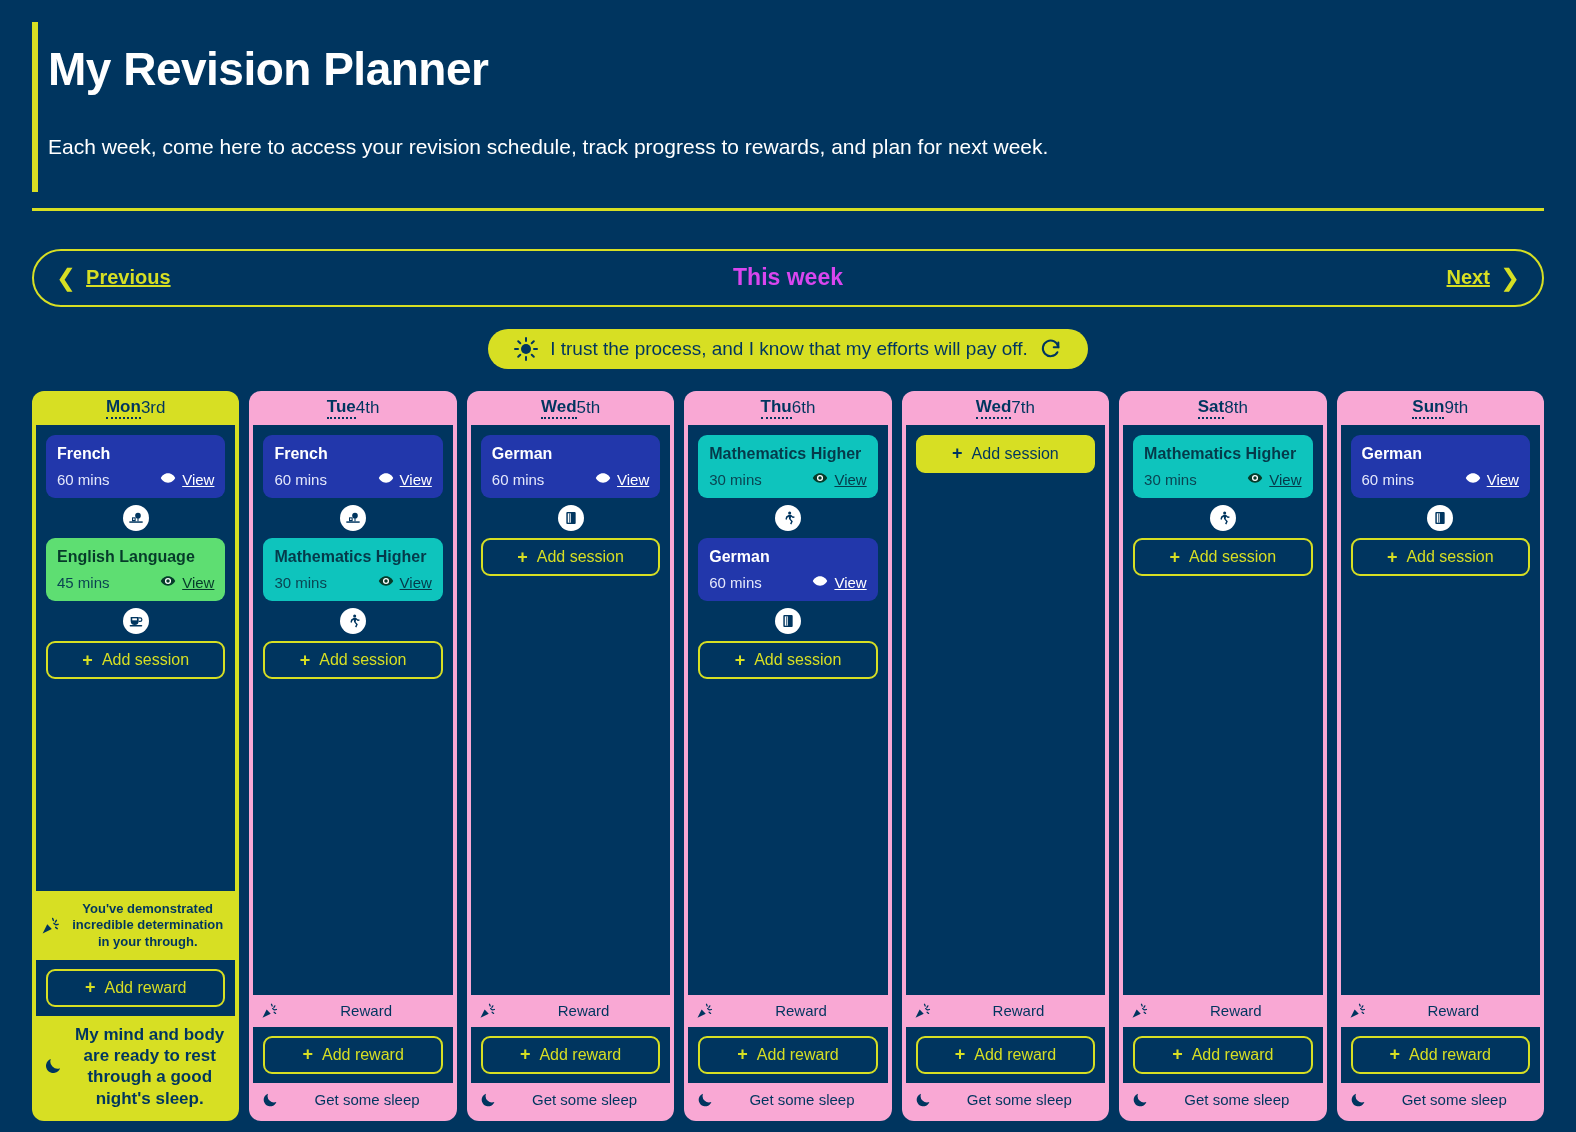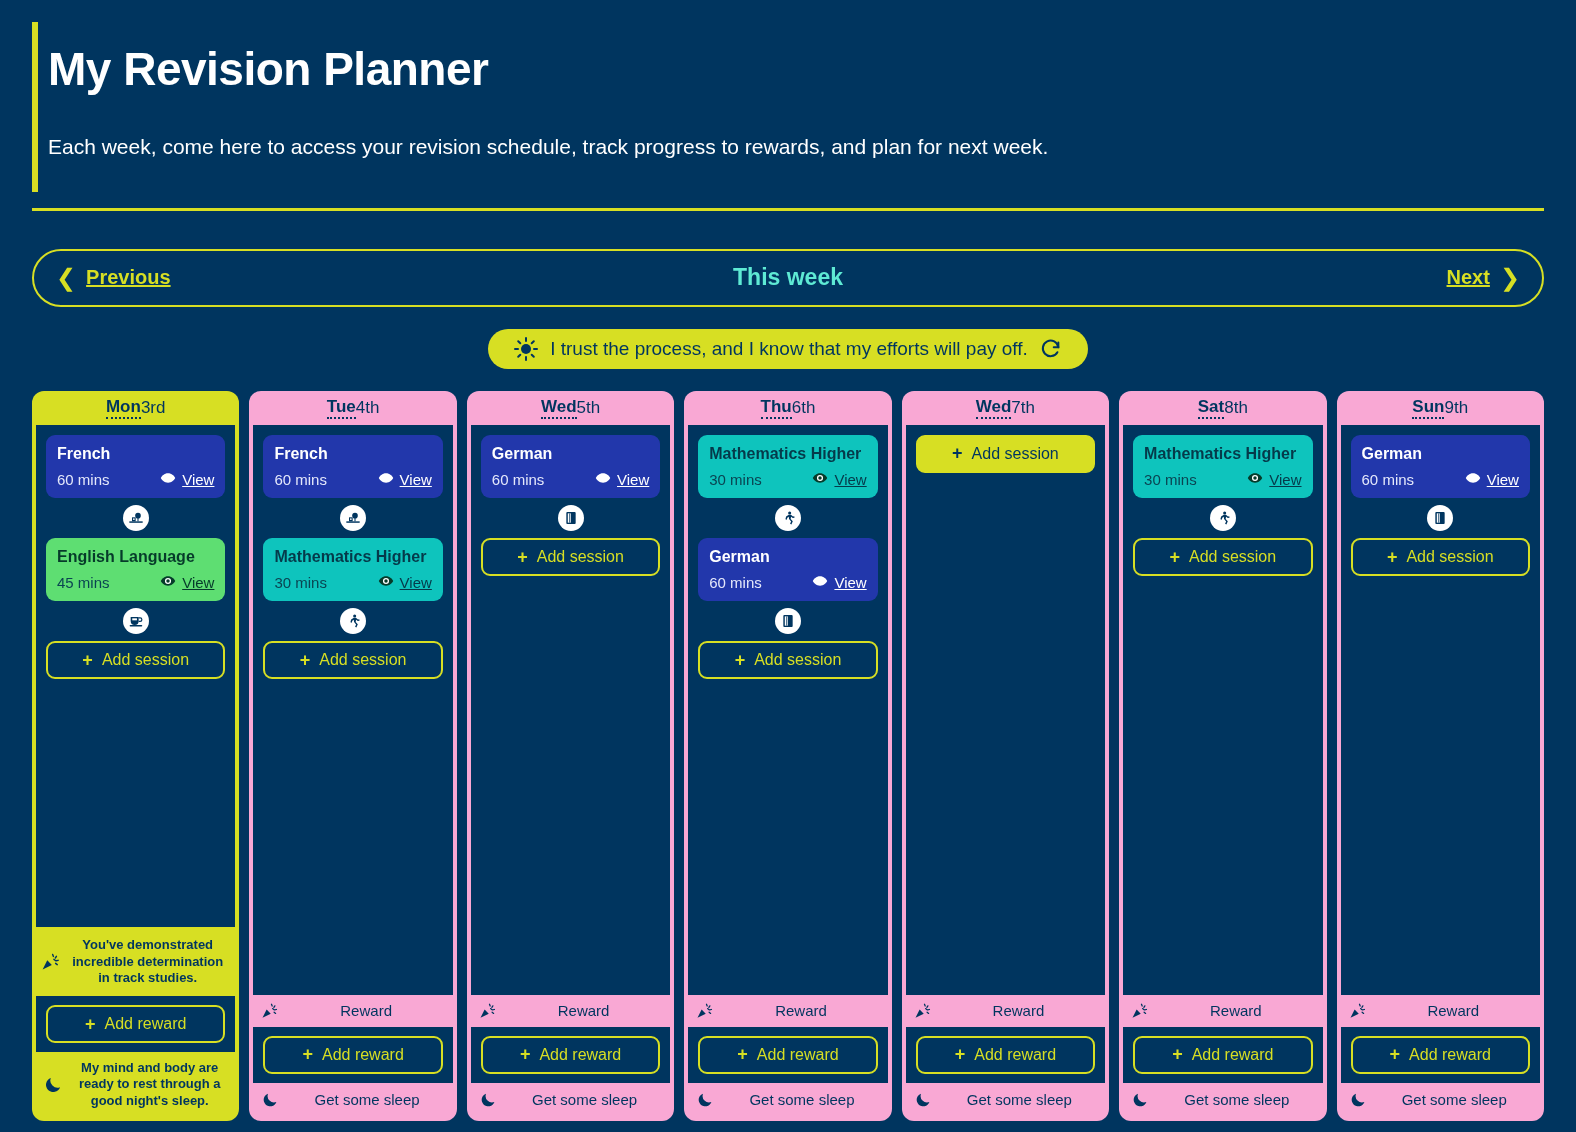--- a/index.html
+++ b/index.html
@@ -40,21 +40,21 @@
   }
   .weeknav .nav-link {
     display: flex; align-items: center; gap: 10px;
     color: #d7df23; font-size: 20px; font-weight: bold;
     text-decoration: none; cursor: pointer;
   }
   .weeknav .nav-link .lbl { text-decoration: underline; }
   .weeknav .chev { font-size: 24px; line-height: 1; font-weight: normal; }
   .weeknav .week-title {
     position: absolute; left: 0; right: 0; text-align: center;
-    color: #5eead4; font-size: 23px; font-weight: bold; pointer-events: none;
+    color: #d946ef; font-size: 23px; font-weight: bold; pointer-events: none;
   }
   .weeknav .spacer { flex: 1; }
 
   
   .affirm-wrap { display: flex; justify-content: center; margin-top: 22px; }
   .affirm {
     background: #d7df23; color: #00355f;
     border-radius: 26px; height: 40px;
     display: flex; align-items: center; gap: 12px;
     padding: 0 26px; font-size: 19px;
@@ -150,21 +150,21 @@
   .reward-strip .ic { width: 22px; flex: none; display:flex; align-items:center; justify-content:center;}
 
   .reward-btn-wrap { flex: none; background: #00355f; padding: 9px 10px; }
   .today .reward-btn-wrap { background: #00355f; }
 
   .sleep-strip {
     flex: none; display: flex; align-items: center; gap: 8px;
     padding: 8px 8px 8px 6px; color: #00355f; font-size: 15px;
   }
   .sleep-strip .txt { flex: 1; text-align: center; }
-  .sleep-strip.today-sleep { font-size: 13px; font-weight: bold; line-height: 1.25; }
+  .sleep-strip.today-sleep { font-size: 17px; font-weight: bold; line-height: 1.25; }
   .sleep-strip .ic { width: 22px; flex: none; display:flex; align-items:center; justify-content:center;}
 
   .spacer-fill { flex: 1 1 auto; }
 
   
   .footer {
     display: flex; justify-content: space-between; align-items: center;
     margin-top: 18px;
   }
   .pill-btn {
@@ -289,21 +289,21 @@
           </button>
           <div class="spacer-fill"></div>
         </div>
         <div class="praise">
           <span class="ic">
             <svg viewBox="0 0 24 24" width="20" height="20" fill="#00355f">
               <path d="M2 21 l5.5-11 5.5 5.5z"></path>
               <path d="M14 3 l.9 2.3 M18.5 5.2 l-1.3 2 M20.6 10 l-2.4.5 M15.5 8.8 l1.8 1.4 M17.5 13.6 l2 1.6" fill="none" stroke="#00355f" stroke-width="1.7" stroke-linecap="round"></path>
             </svg>
           </span>
-          <span class="txt">You've demonstrated incredible determination in track studies.</span>
+          <span class="txt">You've demonstrated incredible determination in your through.</span>
         </div>
         <div class="reward-btn-wrap">
           <button class="btn-outline">
             <span class="plus">+</span>
             <span>Add reward</span>
           </button>
         </div>
         <div class="sleep-strip today-sleep">
           <span class="ic">
             <svg viewBox="0 0 24 24" width="20" height="20" fill="#00355f">

